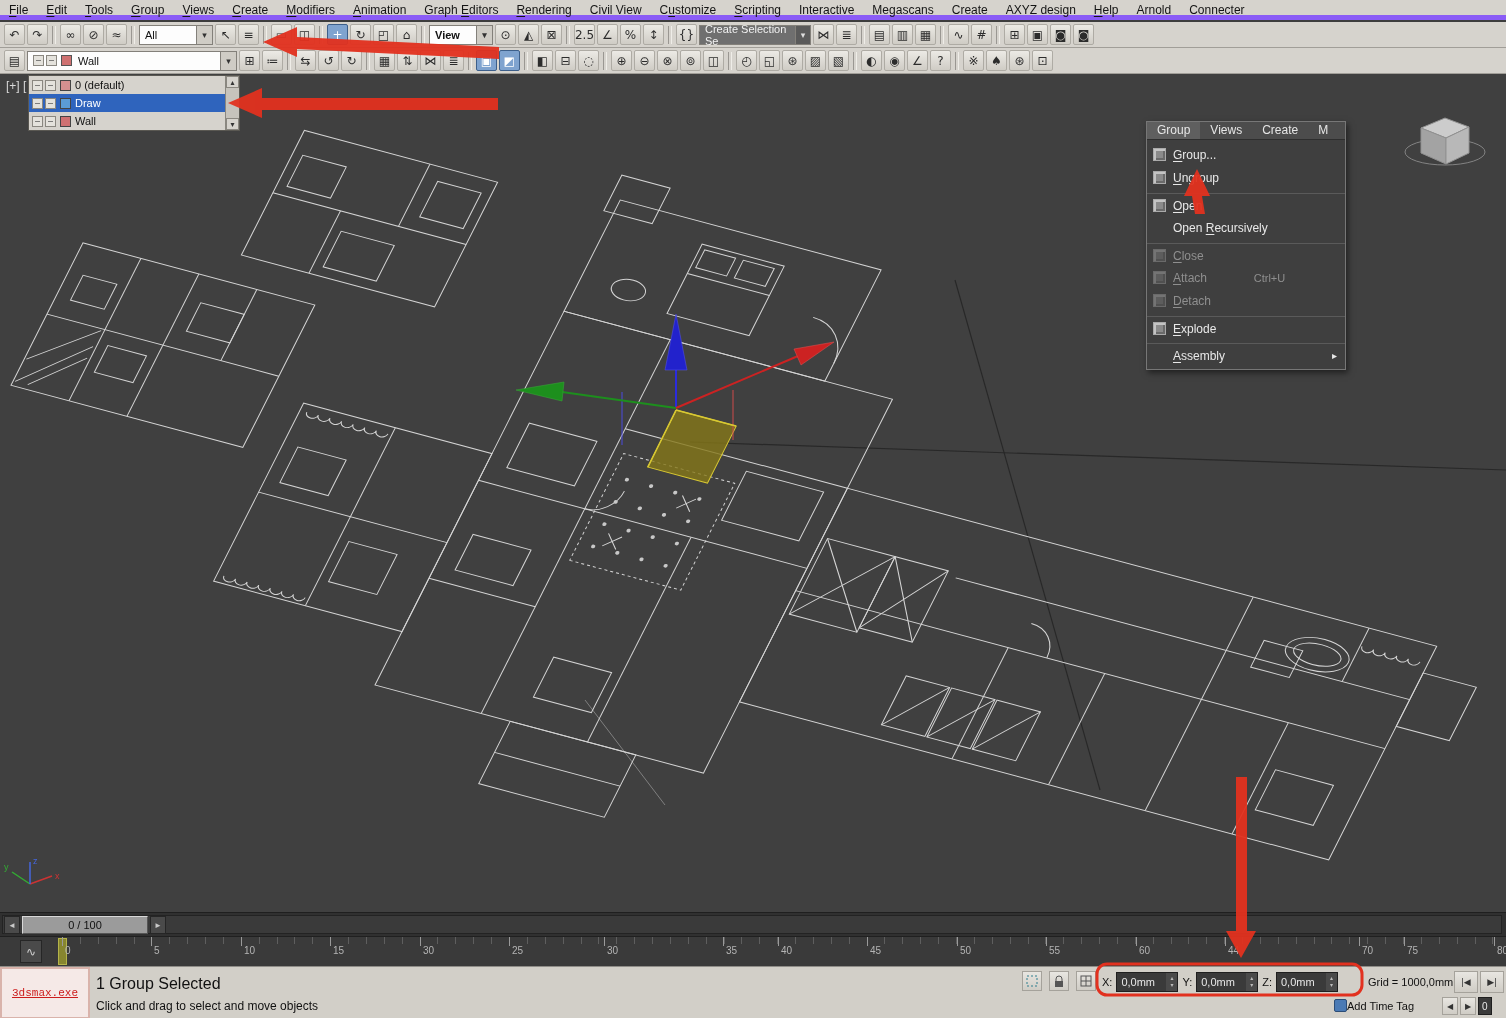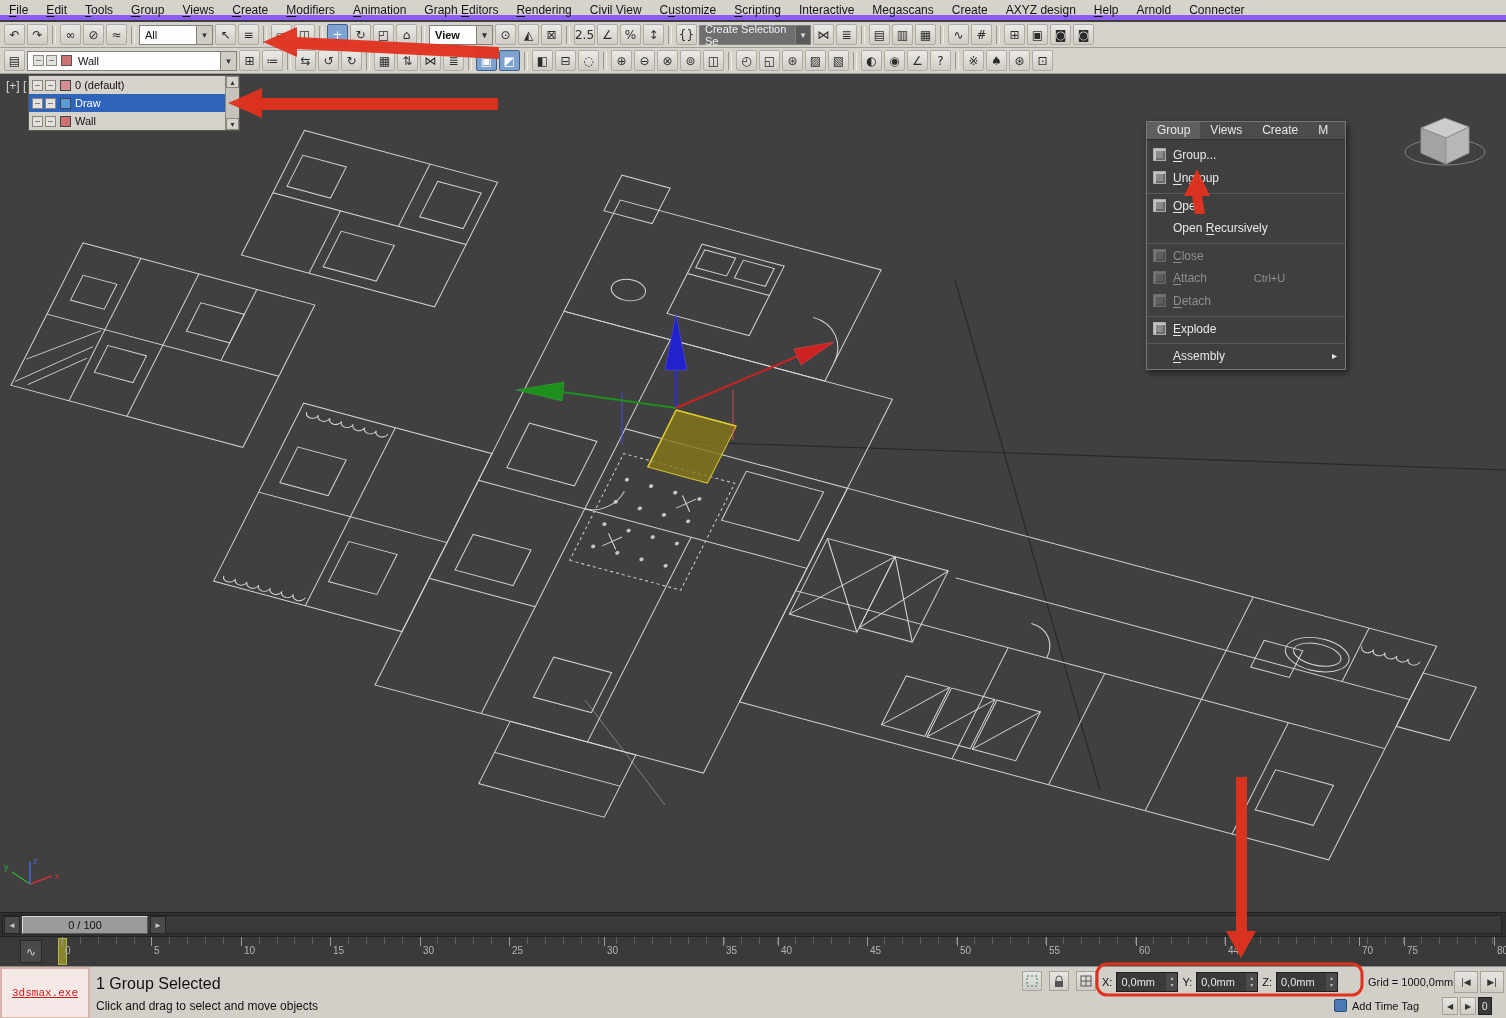--- a/index.html
+++ b/index.html
@@ -112,21 +112,21 @@
   .sb-iconbtn { width:20px; height:20px; background:linear-gradient(#e8e6e1,#cfccc5); border:1px solid #a5a29b;
                 display:flex; align-items:center; justify-content:center; }
   .coords { position:absolute; left:1102px; top:5px; display:flex; align-items:center; gap:4px; }
   .coord-label { font-size:11px; }
   .coord-field { width:62px; height:20px; background:#3a3a3a; border:1px solid #1f1f1f; display:flex;
                  align-items:center; color:#e8e8e8; font-size:11px; padding-left:4px; }
   .coord-field .spin { margin-left:auto; width:11px; display:flex; flex-direction:column; align-items:center;
                        background:#4a4a4a; height:100%; justify-content:center; }
   .coord-field .spin i { font-style:normal; font-size:6px; line-height:7px; color:#bbb; }
   .grid-label { position:absolute; left:1368px; top:9px; font-size:11px; }
-  .timetag { position:absolute; left:1334px; top:32px; display:flex; align-items:center; gap:5px; font-size:11px; }
+  .timetag { position:absolute; left:1334px; top:32px; display:flex; align-items:center; font-size:11px; }
   .tt-icon { width:13px; height:13px; background:#4a7ab5; border:1px solid #2c4d77; border-radius:2px; }
   .transport { position:absolute; right:2px; top:4px; display:flex; gap:2px; }
   .tr-btn { height:22px; min-width:24px; background:linear-gradient(#e8e6e1,#cfccc5); border:1px solid #a5a29b;
             font-size:9px; display:flex; align-items:center; justify-content:center; color:#333; padding:0 3px;}
   .transport2 { position:absolute; right:14px; top:30px; display:flex; gap:2px; align-items:center; }
   .tr-sm { width:16px; height:18px; background:linear-gradient(#e8e6e1,#cfccc5); border:1px solid #a5a29b;
            font-size:8px; display:flex; align-items:center; justify-content:center; color:#333; }
   .frame-field { width:14px; height:18px; background:#3a3a3a; border:1px solid #1f1f1f; color:#e8e8e8;
                  font-size:10px; display:flex; align-items:center; padding-left:3px; }
 

